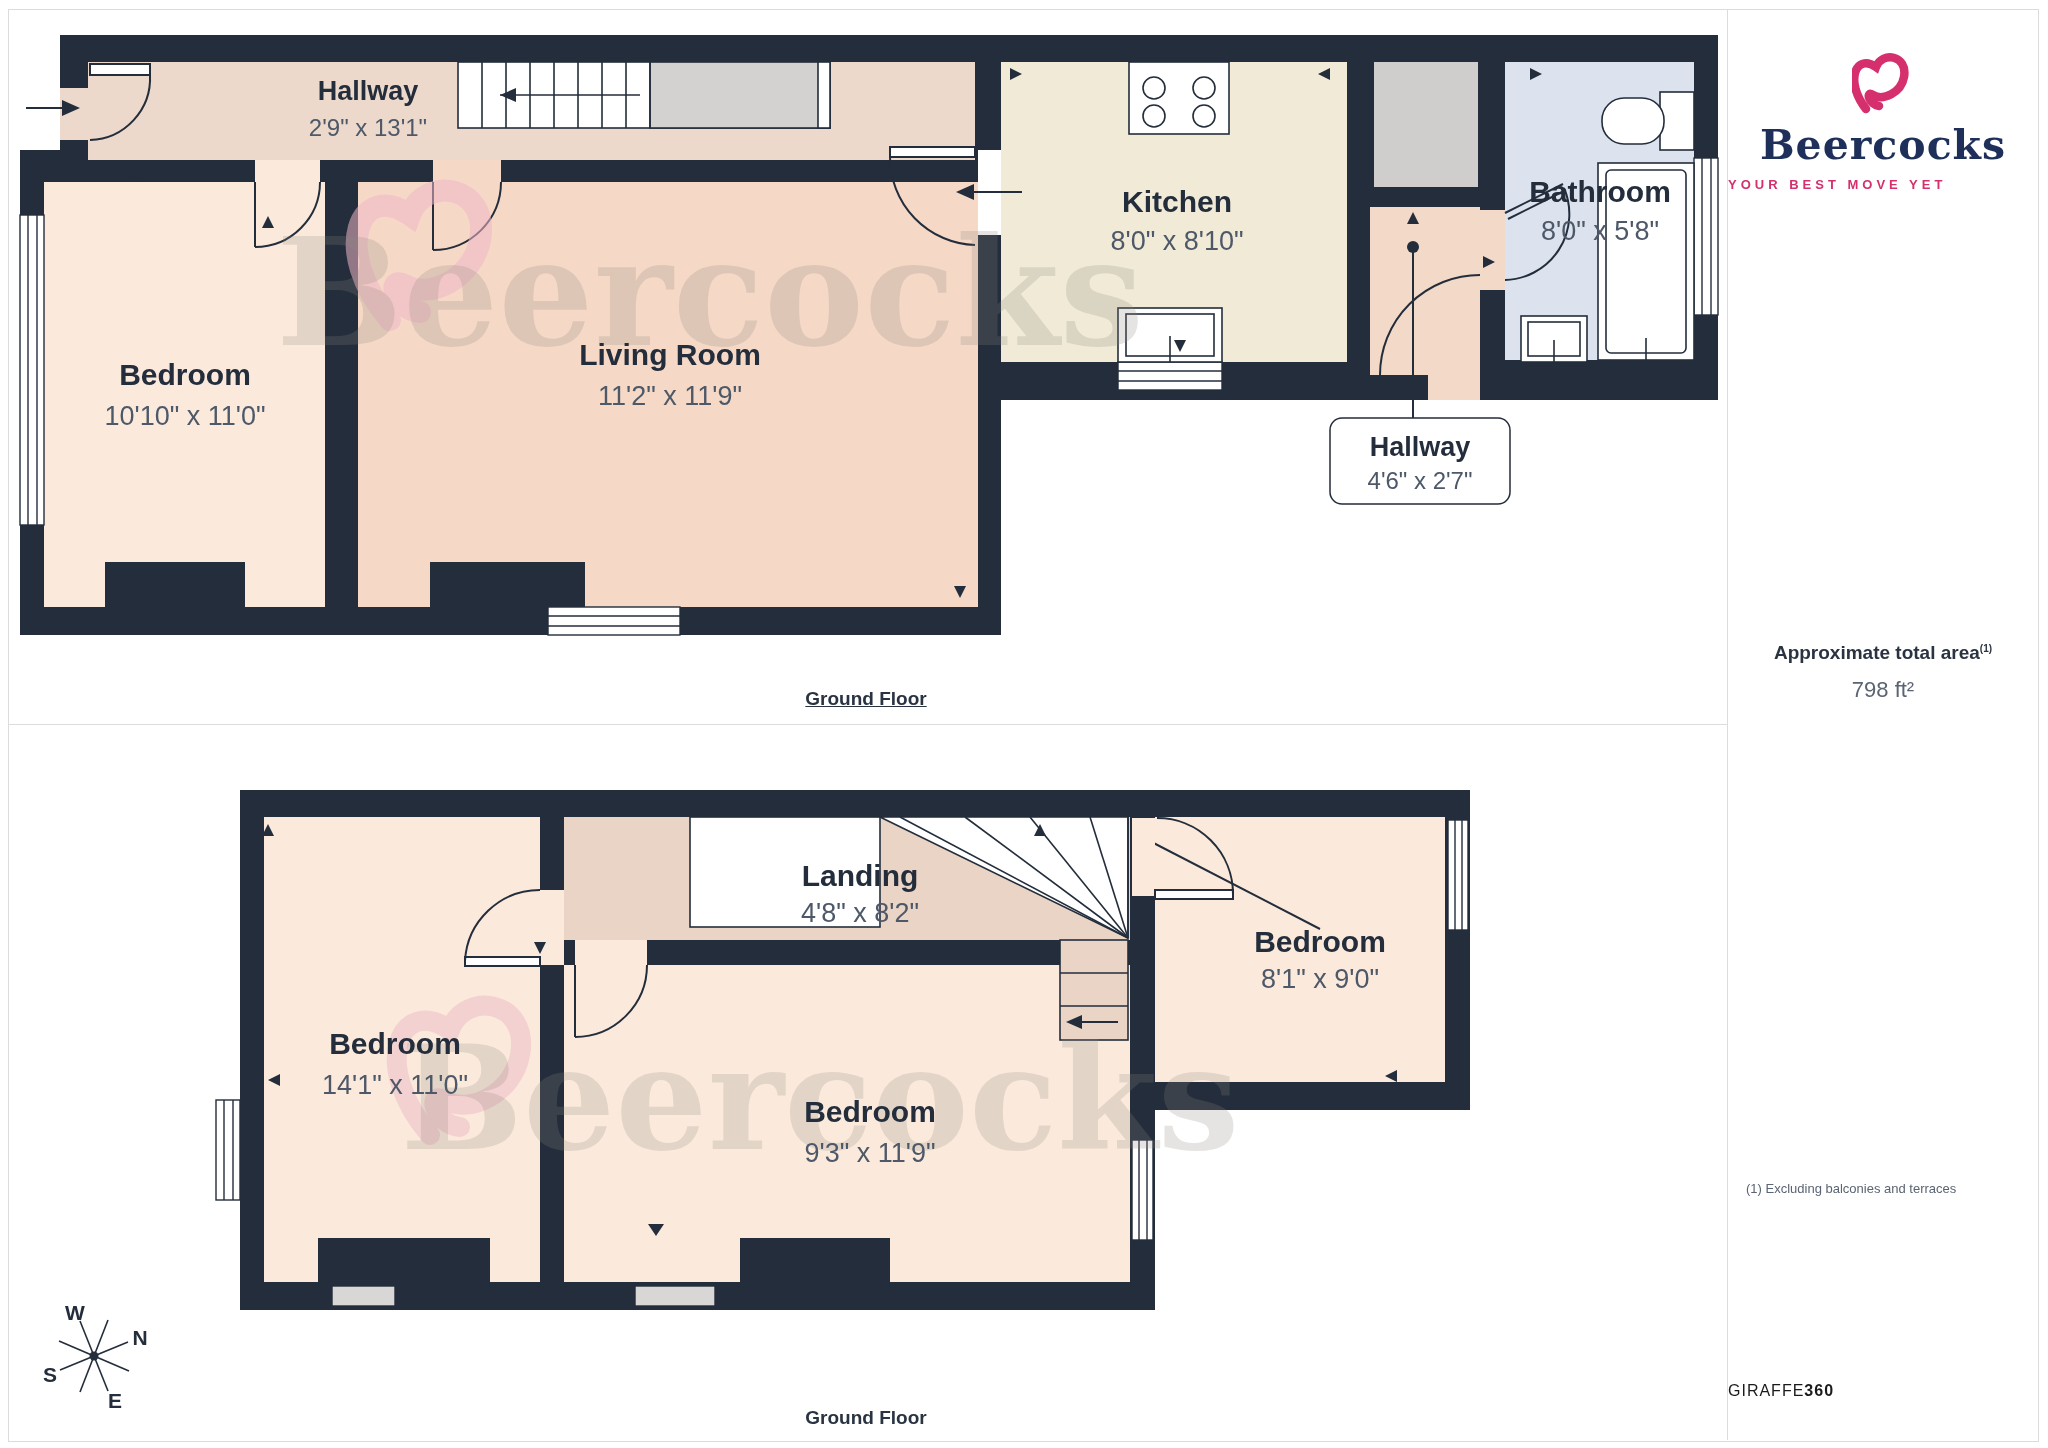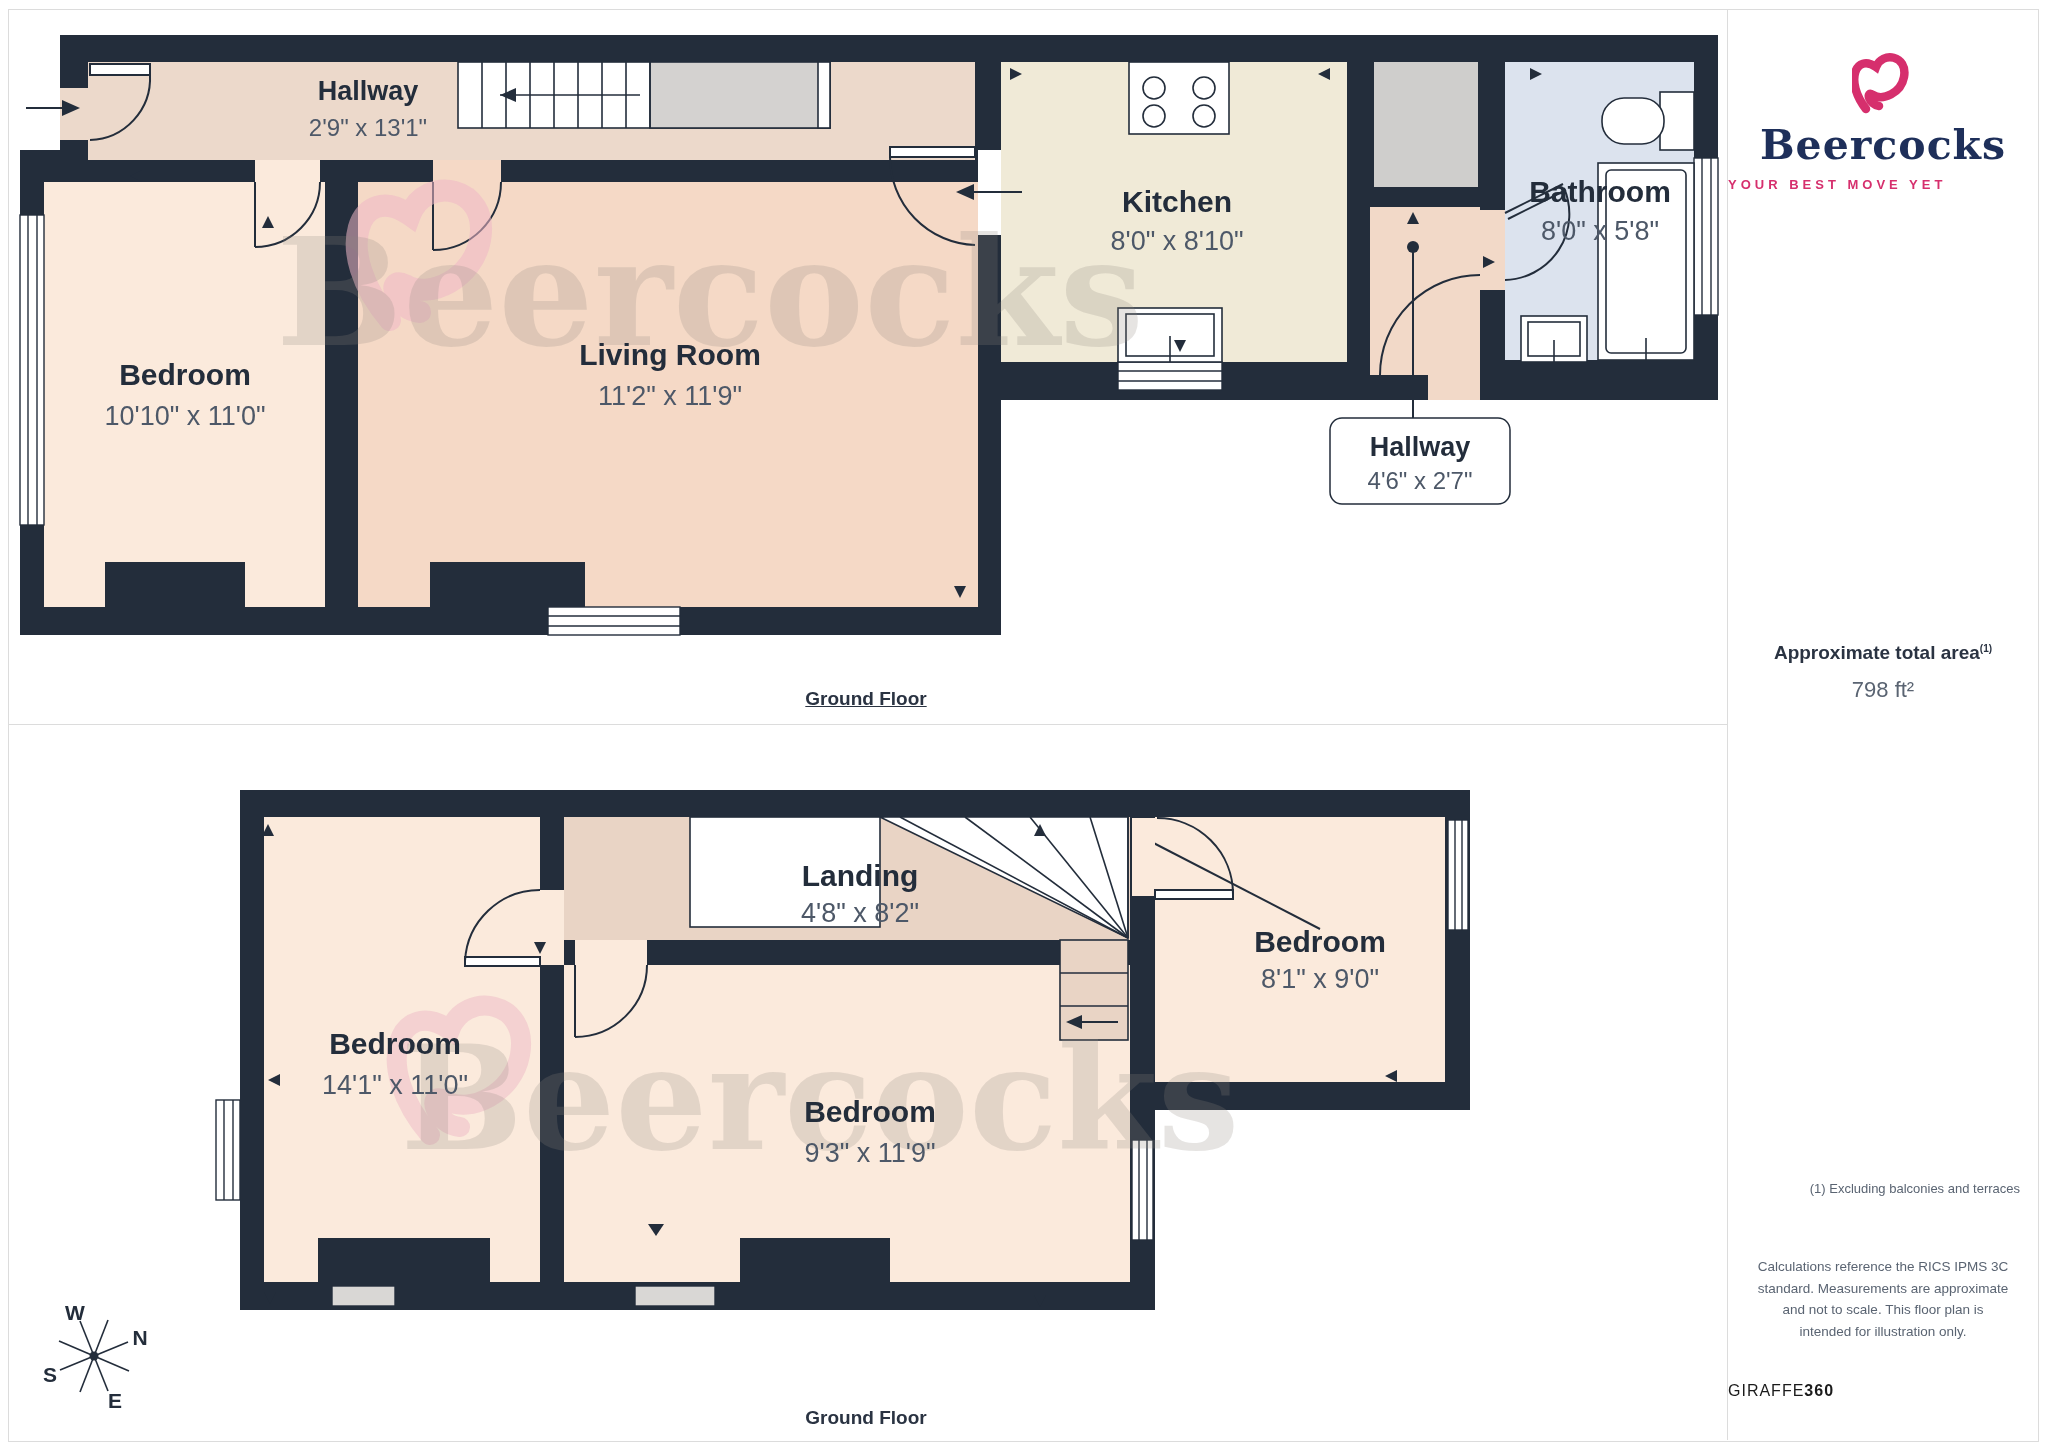--- a/index.html
+++ b/index.html
@@ -11,21 +11,21 @@
   .floor-label{position:absolute;width:400px;text-align:center;font-size:19px;font-weight:bold;color:#2a3342;}
   .sidebar{position:absolute;left:1728px;top:9px;width:310px;height:1431px;}
   .logo-word{position:absolute;left:0;top:112px;width:310px;text-align:center;
              font-family:"DejaVu Serif",serif;font-weight:bold;font-size:41px;color:#1e2f5a;letter-spacing:1px;}
   .logo-tag{position:absolute;left:0;top:168px;width:310px;text-align:left;
             font-size:13px;font-weight:bold;color:#d62f6d;letter-spacing:4px;}
   .area-title{position:absolute;left:0;top:633px;width:310px;text-align:center;
               font-size:19px;font-weight:bold;color:#2a3342;}
   .area-title sup{font-size:10px;}
   .area-value{position:absolute;left:0;top:668px;width:310px;text-align:center;font-size:22px;color:#5a6472;}
-  .footnote{position:absolute;left:18px;top:1172px;width:274px;text-align:right;font-size:13px;color:#5a6472;}
+  .footnote{position:absolute;left:18px;top:1172px;width:274px;text-align:left;font-size:13px;color:#5a6472;}
   .disclaimer{position:absolute;left:28px;top:1247px;width:254px;text-align:center;
               font-size:13.5px;line-height:1.6;color:#5a6472;}
   .giraffe{position:absolute;left:0;top:1373px;width:310px;text-align:left;font-size:16px;
            color:#1b1b1b;letter-spacing:1px;}
   .giraffe b{font-weight:bold;}
   svg text{font-family:"Liberation Sans",sans-serif;}
   .room-name{font-weight:bold;font-size:30px;fill:#232d3b;}
   .room-dims{font-size:27px;fill:#4d5868;}
   .room-name-sm{font-weight:bold;font-size:27px;fill:#232d3b;}
   .room-dims-sm{font-size:24px;fill:#4d5868;}
@@ -311,18 +311,17 @@
     <div class="logo-word">Beercocks</div>
     <div class="logo-tag">YOUR BEST MOVE YET</div>
 
     <div class="area-title">
       <span>Approximate total area</span><sup>(1)</sup>
     </div>
     <div class="area-value">798 ft²</div>
 
     <div class="footnote">(1) Excluding balconies and terraces</div>
 
-    <div class="disclaimer">Calculations reference the RICS IPMS 3C standard. Measurements are approximate and not to scale. This floor plan is intended for illustration only.</div>
     <div class="giraffe">
       <span>GIRAFFE</span><b>360</b>
     </div>
   </div>
 </div>
 
 </body></html>

